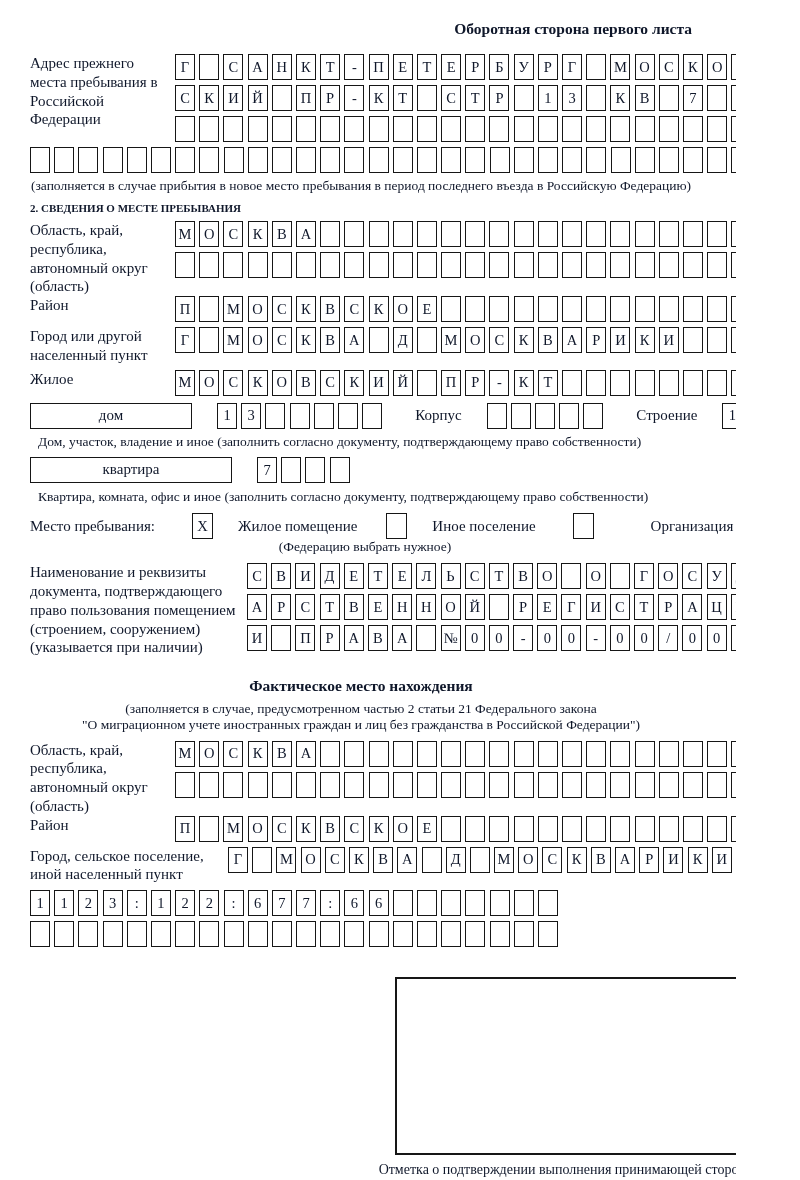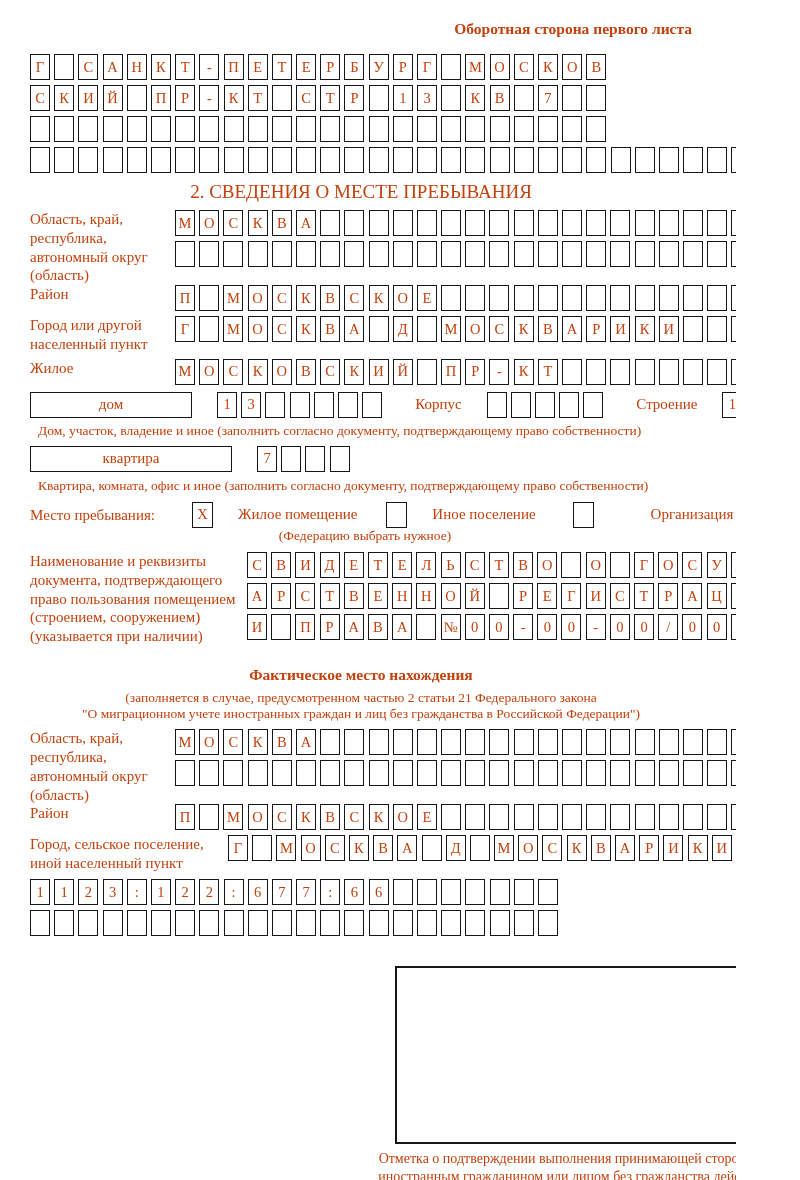--- a/index.html
+++ b/index.html
@@ -1,39 +1,39 @@
 <!DOCTYPE html>
 <html lang="ru"><head>
 <meta charset="utf-8">
 <style>
   html,body{margin:0;padding:0;background:#fff;}
   .page{
     width:736px;height:1180px;box-sizing:border-box;
     padding:20px 44px 8px 30px;position:relative;overflow:hidden;
-    background:#fff;color:#c2410c;
+    background:#fff;color:#0f172a;
     font-family:"Liberation Serif","DejaVu Serif",serif;
   }
   .corner{ text-align:right; font-size:15.5px; font-weight:600; }
   .field{ display:flex; align-items:flex-start; }
   .label{ flex:none; font-size:15px; line-height:1.25; padding-right:10px; box-sizing:border-box; }
   .w145{ width:145px; }
   .w217{ width:217px; }
   .w198{ width:198px; }
   .rows > .cells{ margin-bottom:5px; }
   .rows > .cells:last-child{ margin-bottom:0; }
   .cells{ display:flex; gap:4.2px; }
   .cell{
     flex:none; width:20px; height:26px; box-sizing:border-box;
     border:1.8px solid #161616; background:#fff;
     display:flex; align-items:center; justify-content:center;
     font-size:14.5px; line-height:1;
   }
   .caption{ font-size:13.5px; line-height:1.2; }
   .center{ text-align:center; }
-  .section-title{ text-align:center; font-weight:400; font-size:19px; }
+  .section-title{ text-align:left; font-weight:700; font-size:11px; }
   .sub-title{ text-align:center; font-weight:700; font-size:15.5px; }
   .hline{ display:flex; align-items:center;gap:17px; }
   .widebox{
     flex:none; height:26px; box-sizing:border-box; border:1.8px solid #161616;
     display:flex; align-items:center; justify-content:center; font-size:15px;
   }
   .wb162{ width:162px; }
   .wb202{ width:202px; }
   .inline-label{ font-size:15px; white-space:nowrap; }
   .checkbox{
@@ -58,20 +58,21 @@
   .ml16{margin-left:16px}.ml20{margin-left:20px}.ml22{margin-left:40px}
 </style>
 </head>
 <body>
 
 <div class="page">
 
   <div class="corner">Оборотная сторона первого листа</div>
 
   <div class="field mt16">
+    <div class="label w145">Адрес прежнего места пребывания в Российской Федерации</div>
     <div class="rows">
       <div class="cells">
           <span class="cell">Г</span>
           <span class="cell"></span>
           <span class="cell">С</span>
           <span class="cell">А</span>
           <span class="cell">Н</span>
           <span class="cell">К</span>
           <span class="cell">Т</span>
           <span class="cell">-</span>
@@ -171,20 +172,21 @@
       <span class="cell"></span>
       <span class="cell"></span>
       <span class="cell"></span>
       <span class="cell"></span>
       <span class="cell"></span>
       <span class="cell"></span>
       <span class="cell"></span>
       <span class="cell"></span>
       <span class="cell"></span>
     </div>
+  <div class="caption center mt5">(заполняется в случае прибытия в новое место пребывания в период последнего въезда в Российскую Федерацию)</div>
 
   <div class="section-title mt8">2. СВЕДЕНИЯ О МЕСТЕ ПРЕБЫВАНИЯ</div>
 
   <div class="field mt7 mh75">
     <div class="label w145">Область, край, республика, автономный округ (область)</div>
     <div class="rows">
       <div class="cells">
           <span class="cell">М</span>
           <span class="cell">О</span>
           <span class="cell">С</span>

